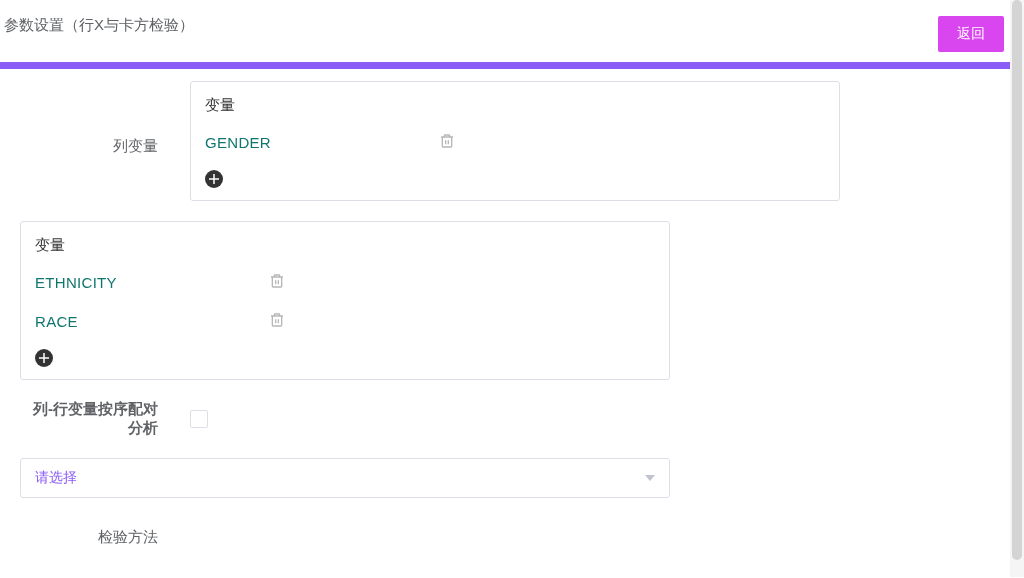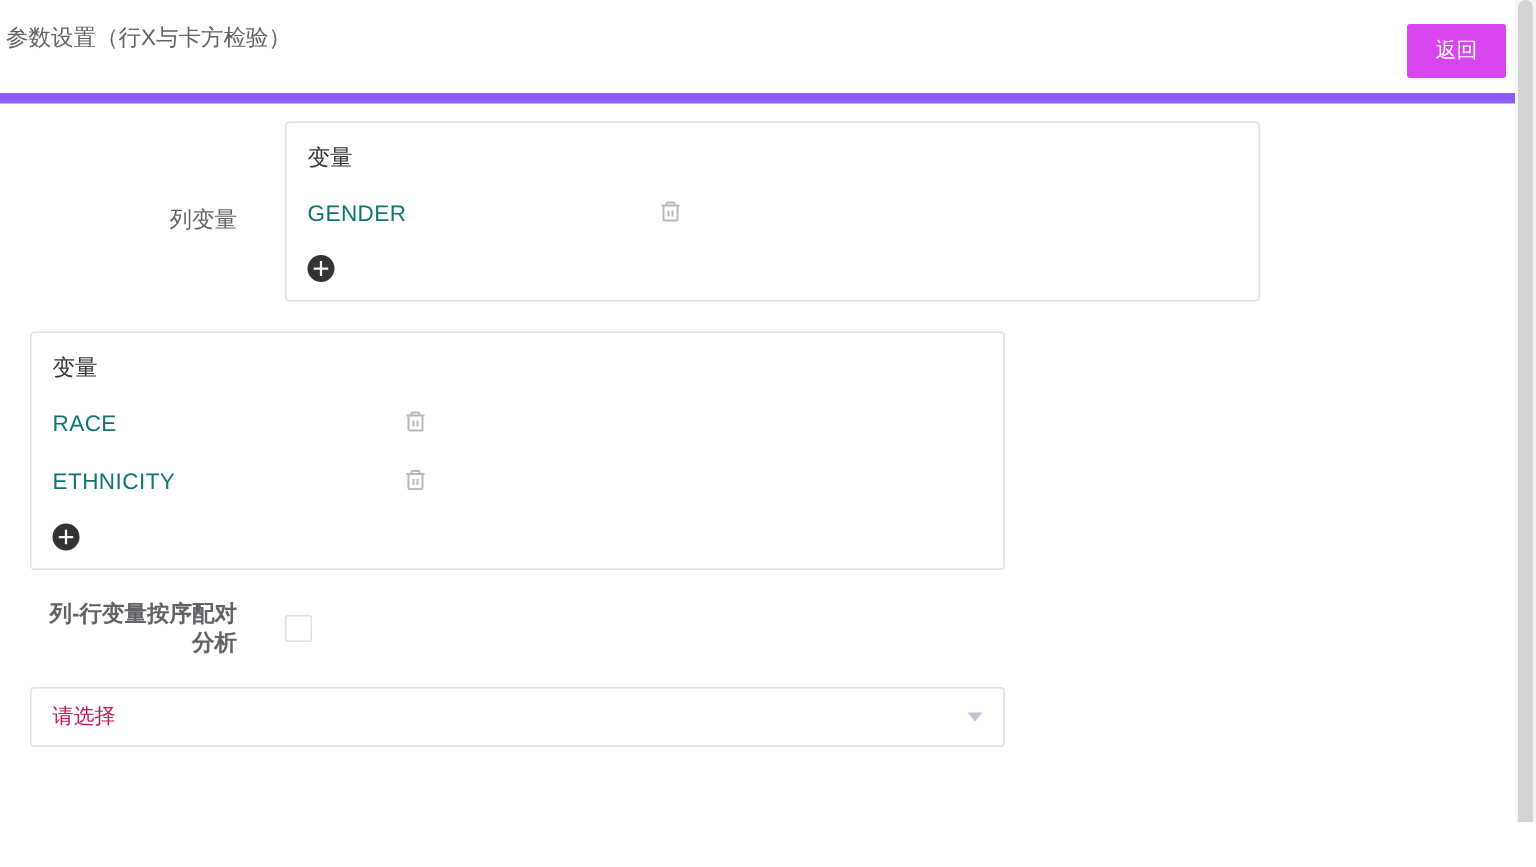--- a/index.html
+++ b/index.html
@@ -126,21 +126,21 @@
       border-radius: 3px;
       padding: 10px 14px;
       display: flex;
       align-items: center;
       justify-content: space-between;
       cursor: pointer;
       color: #303133;
       font-size: 14px;
     }
     .select-box.placeholder {
-      color: #be185d;
+      color: #8b5cf6;
     }
     .select-caret {
       width: 0;
       height: 0;
       border-left: 5px solid transparent;
       border-right: 5px solid transparent;
       border-top: 6px solid #c0c4cc;
     }
     .scrollbar {
       position: absolute;
@@ -192,29 +192,29 @@
           </div>
         </div>
       </div>
     </div>
 
     <div class="form-row">
       <div class="form-control">
         <div class="var-box">
           <div class="var-box-header">变量</div>
           <div class="var-item">
-            <span class="var-item-name">RACE</span>
+            <span class="var-item-name">ETHNICITY</span>
             <span>
               <svg class="trash-icon" viewBox="0 0 24 24" fill="none" stroke="currentColor" stroke-width="2">
                 <path d="M3 6h18M8 6V4a1 1 0 0 1 1-1h6a1 1 0 0 1 1 1v2m3 0v14a1 1 0 0 1-1 1H6a1 1 0 0 1-1-1V6h14zM10 11v6M14 11v6"></path>
               </svg>
             </span>
           </div>
           <div class="var-item">
-            <span class="var-item-name">ETHNICITY</span>
+            <span class="var-item-name">RACE</span>
             <span>
               <svg class="trash-icon" viewBox="0 0 24 24" fill="none" stroke="currentColor" stroke-width="2">
                 <path d="M3 6h18M8 6V4a1 1 0 0 1 1-1h6a1 1 0 0 1 1 1v2m3 0v14a1 1 0 0 1-1 1H6a1 1 0 0 1-1-1V6h14zM10 11v6M14 11v6"></path>
               </svg>
             </span>
           </div>
           <div class="add-circle">
             <svg width="10" height="10" viewBox="0 0 10 10">
                 <path d="M5 0v10M0 5h10" stroke="#fff" stroke-width="1.5"></path>
               </svg>
@@ -233,20 +233,21 @@
     <div class="form-row">
       <div class="form-control">
         <div class="select-box placeholder">
           <span>请选择</span>
           <span class="select-caret"></span>
         </div>
       </div>
     </div>
 
     <div class="form-row">
+      <div class="form-label">检验方法</div>
     </div>
 
   </div>
 
   <div class="scrollbar">
     <div class="scrollthumb"></div>
   </div>
 
 </div>
 

